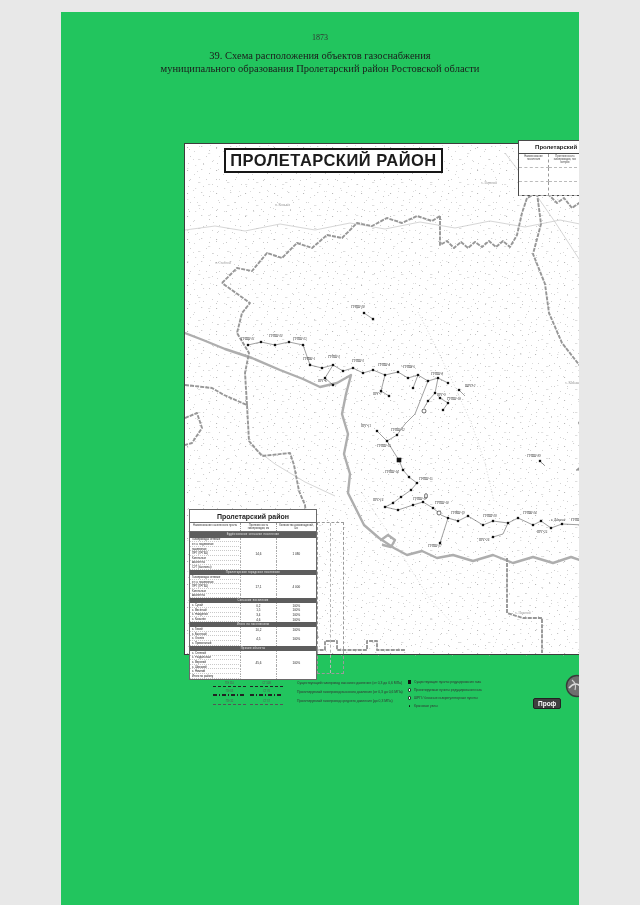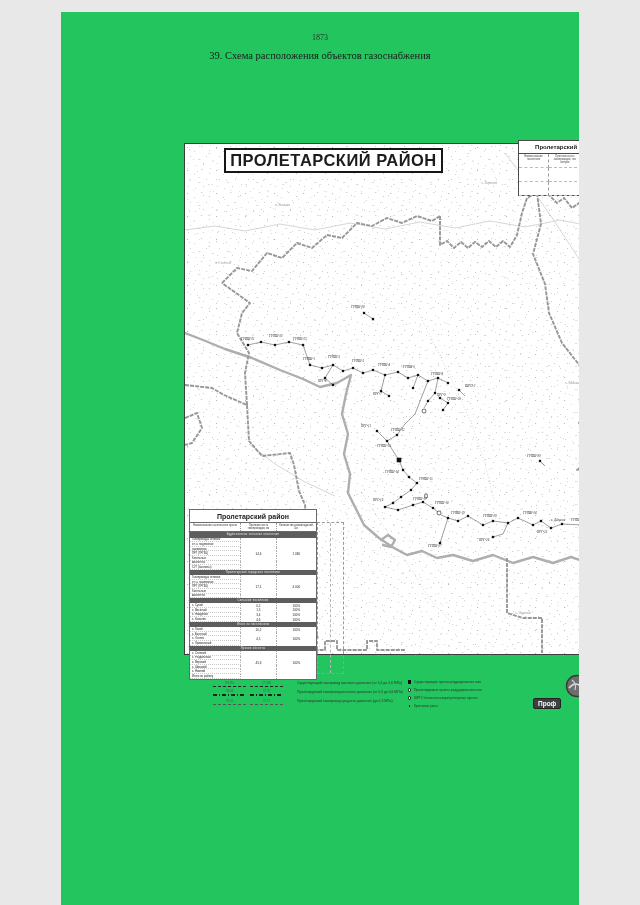--- a/index.html
+++ b/index.html
@@ -73,20 +73,21 @@
   .glabel{font:3.4px "Liberation Serif",serif;fill:#9b9b9b;}
 </style>
 </head>
 <body>
 
 <div class="page">
 
   <div class="pagenum">1873</div>
   <div class="doc-title">
     <div>39. Схема расположения объектов газоснабжения</div>
+    <div>муниципального образования Пролетарский район Ростовской области</div>
   </div>
 
   <div class="map-frame">
     <svg id="map-svg" width="434" height="512" viewBox="0 0 434 512">
       <defs>
         <pattern id="sp1" width="29" height="23" patternUnits="userSpaceOnUse">
           <rect x="2" y="3" width="1.1" height="0.9" fill="#a3a3a3"></rect>
           <rect x="9" y="7" width="0.8" height="0.8" fill="#b5b5b5"></rect>
           <rect x="16" y="2" width="1.3" height="0.7" fill="#adadad"></rect>
           <rect x="24" y="6" width="0.8" height="0.9" fill="#a3a3a3"></rect>

